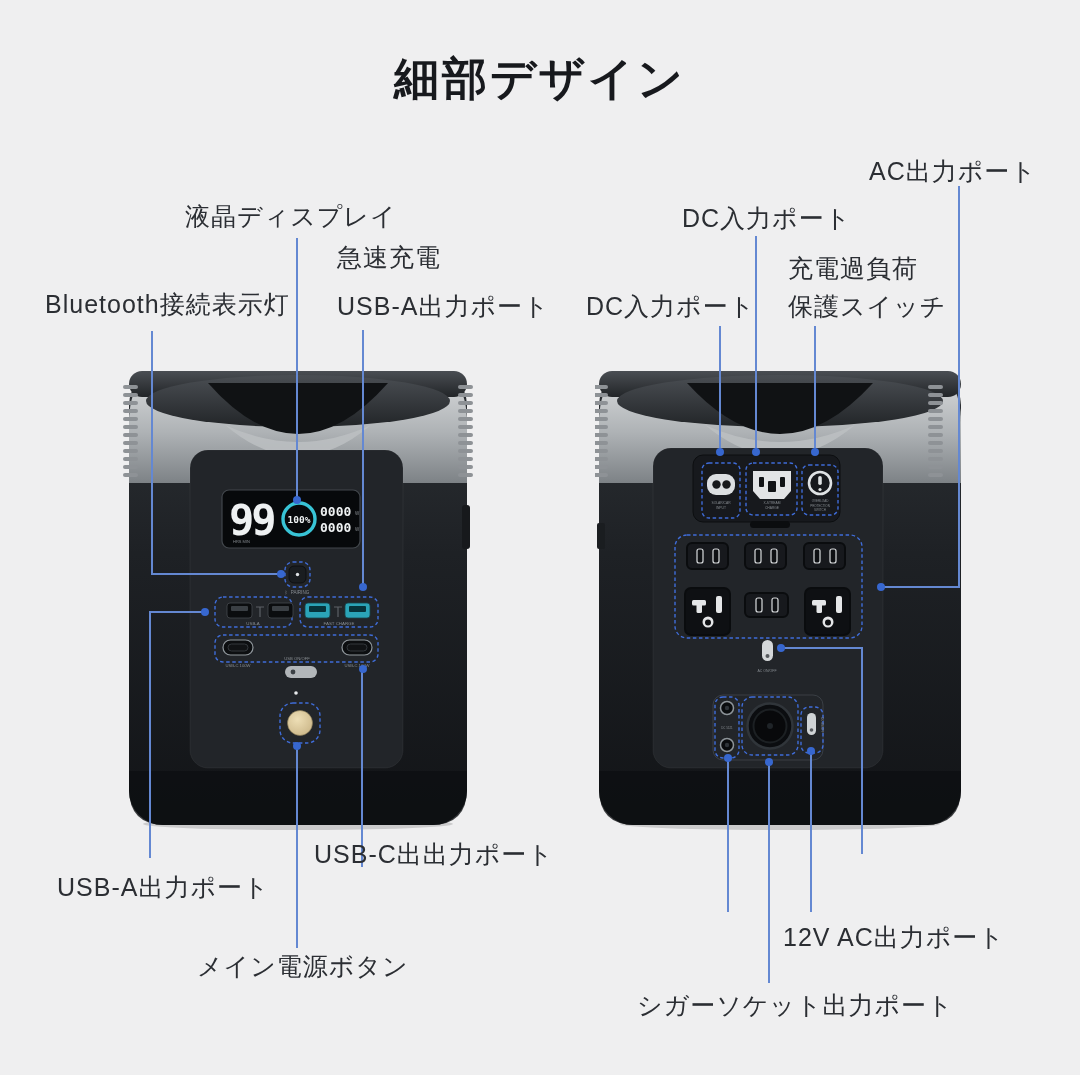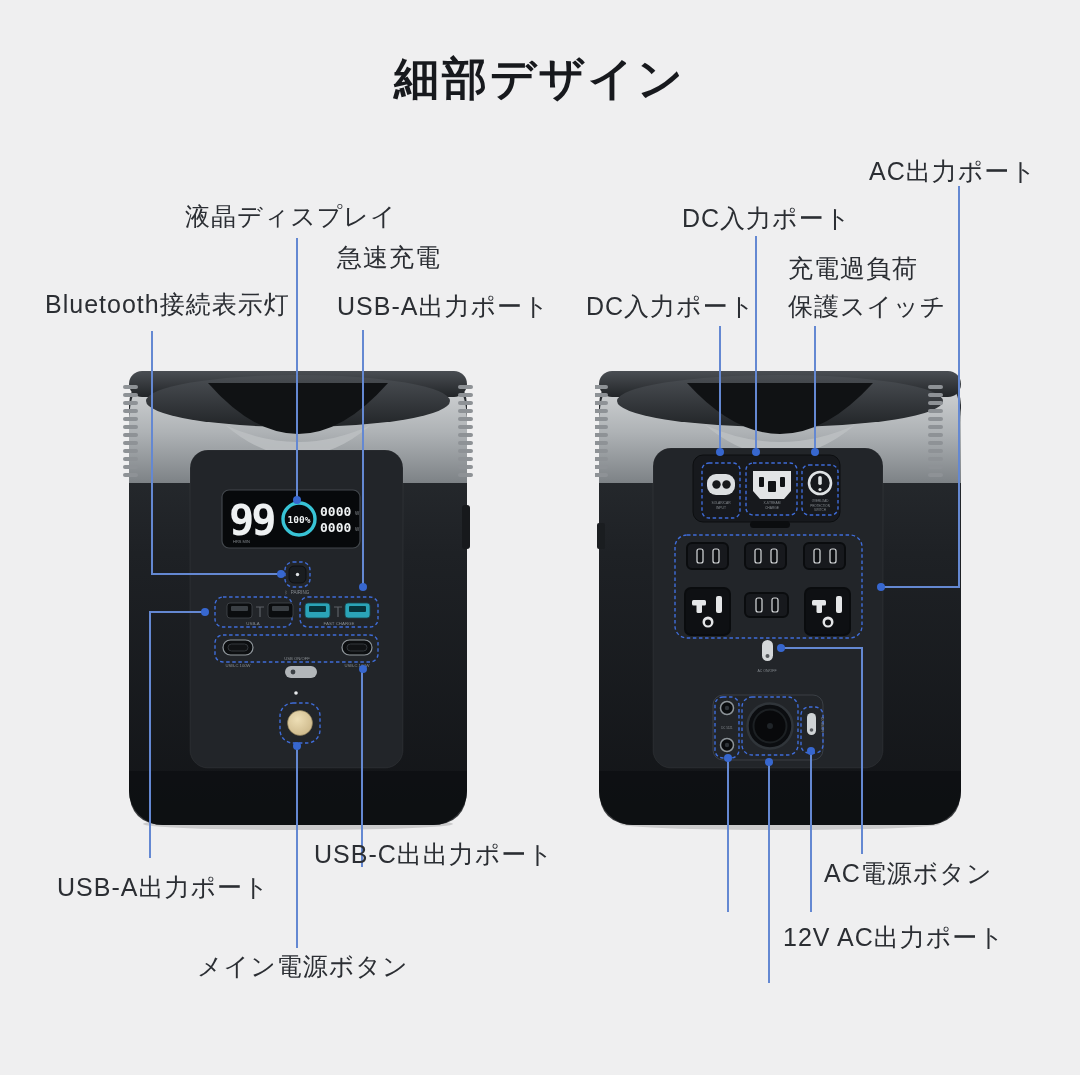--- a/index.html
+++ b/index.html
@@ -341,16 +341,16 @@
   <div class="callout" style="left:337px;top:290px">USB-A出力ポート</div>
   <div class="callout" style="left:45px;top:288px">Bluetooth接続表示灯</div>
   <div class="callout" style="left:57px;top:871px">USB-A出力ポート</div>
   <div class="callout" style="left:314px;top:838px">USB-C出出力ポート</div>
   <div class="callout" style="left:869px;top:155px">AC出力ポート</div>
   <div class="callout" style="left:197px;top:950px">メイン電源ボタン</div>
   <div class="callout" style="left:682px;top:202px">DC入力ポート</div>
   <div class="callout c-center" style="left:788px;top:252px;width:124px">充電過負荷</div>
   <div class="callout c-center" style="left:788px;top:290px;width:124px">保護スイッチ</div>
   <div class="callout" style="left:586px;top:290px">DC入力ポート</div>
-  <div class="callout" style="left:824px;top:857px">AC電源ボタン</div>
   <div class="callout" style="left:783px;top:921px">12V AC出力ポート</div>
+  <div class="callout" style="left:637px;top:989px">シガーソケット出力ポート</div>
 
 </div>
 
 </body></html>

